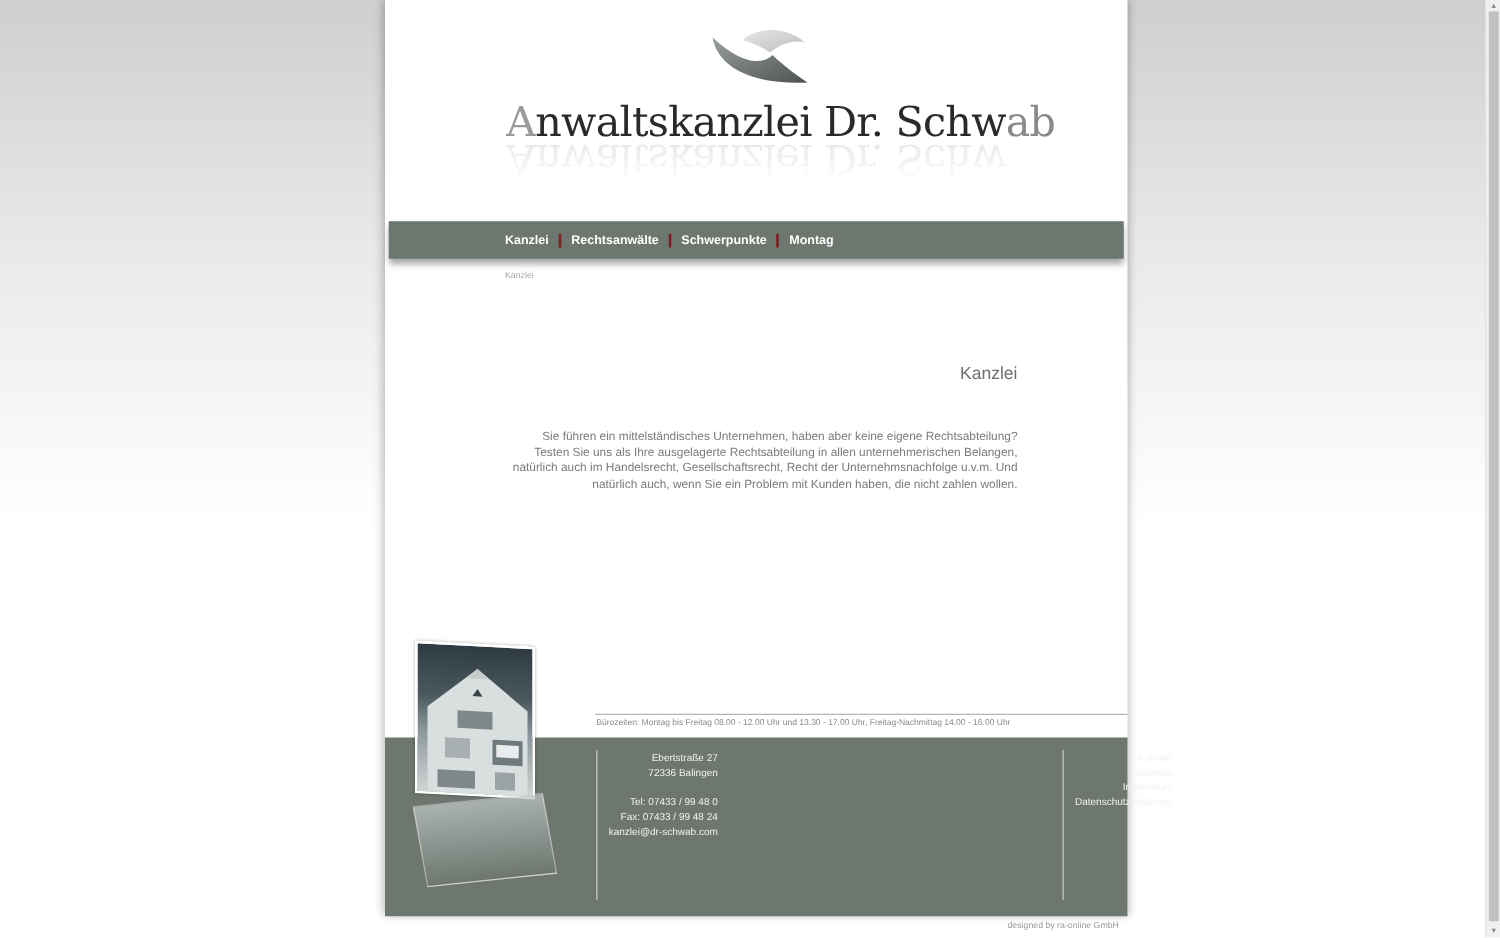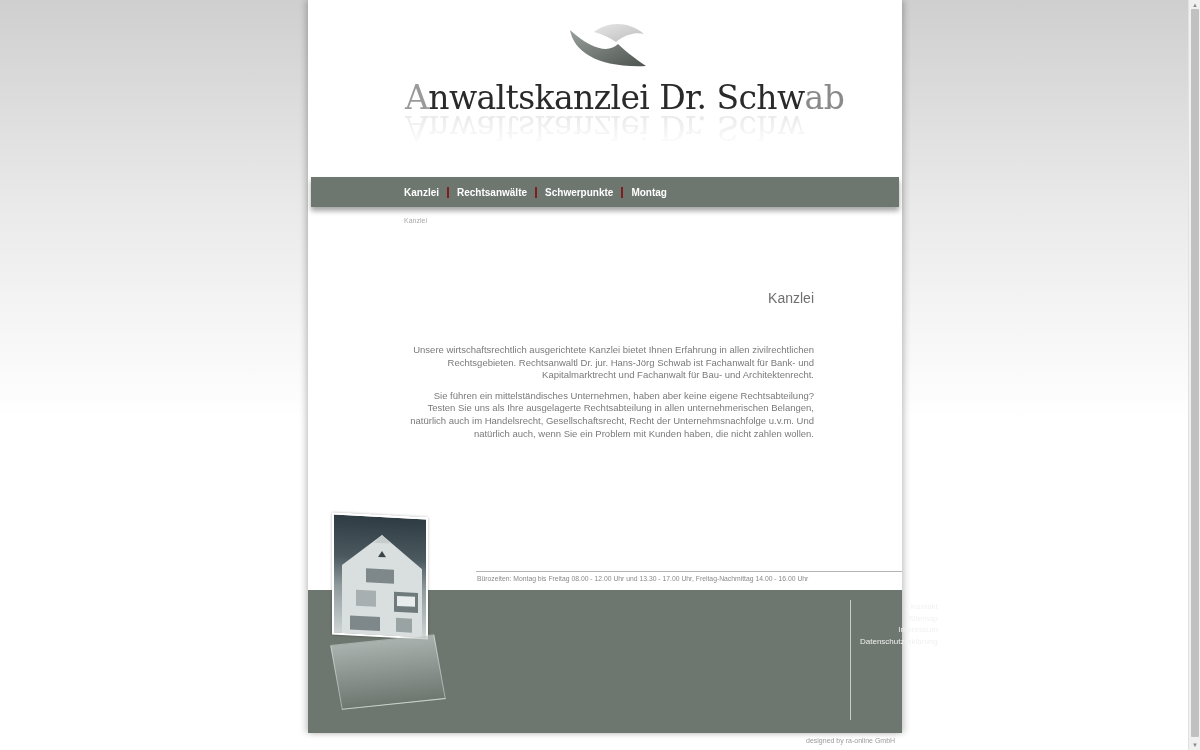--- a/index.html
+++ b/index.html
@@ -137,28 +137,35 @@
     <span class="nav-item">Kanzlei</span>
     <span class="nav-item">Rechtsanwälte</span>
     <span class="nav-item">Schwerpunkte</span>
     <span class="nav-item">Montag</span>
   </div>
 
   <div class="breadcrumb">Kanzlei</div>
 
   <div class="content">
     <h1 class="page-title">Kanzlei</h1>
-    <p class="paragraph">Unsere wirtschaftsrechtlich ausgerichtete Kanzlei bietet Ihnen Erfahrung in allen zivilrechtlichen Rechtsgebieten. Rechtsanwaltl Dr. jur. Hans-Jörg Schwab ist Fachanwalt für Bank- und Kapitalmarktrecht und Fachanwalt für Bau- und Architektenrecht.</p>
     <p class="paragraph">Sie führen ein mittelständisches Unternehmen, haben aber keine eigene Rechtsabteilung? Testen Sie uns als Ihre ausgelagerte Rechtsabteilung in allen unternehmerischen Belangen, natürlich auch im Handelsrecht, Gesellschaftsrecht, Recht der Unternehmsnachfolge u.v.m. Und natürlich auch, wenn Sie ein Problem mit Kunden haben, die nicht zahlen wollen.</p>
   </div>
 
   <div class="office-hours-line"></div>
   <div class="office-hours">Bürozeiten: Montag bis Freitag 08.00 - 12.00 Uhr und 13.30 - 17.00 Uhr, Freitag-Nachmittag 14.00 - 16.00 Uhr</div>
 
   <div class="footer">
+    <div class="footer-col" style="left:169px;">
+      <div class="line">Ebertstraße 27</div>
+      <div class="line">72336 Balingen</div>
+      <div class="gap"></div>
+      <div class="line">Tel:  07433 / 99 48 0</div>
+      <div class="line">Fax: 07433 / 99 48 24</div>
+      <a class="line">kanzlei@dr-schwab.com</a>
+    </div>
     <div class="footer-col" style="left:494px;margin-left:48px;">
       <a class="line">Kontakt</a>
       <a class="line">Sitemap</a>
       <a class="line">Impressum</a>
       <a class="line">Datenschutzerklärung</a>
     </div>
   </div>
 
   <div class="photo-wrap">
     <div class="photo">

